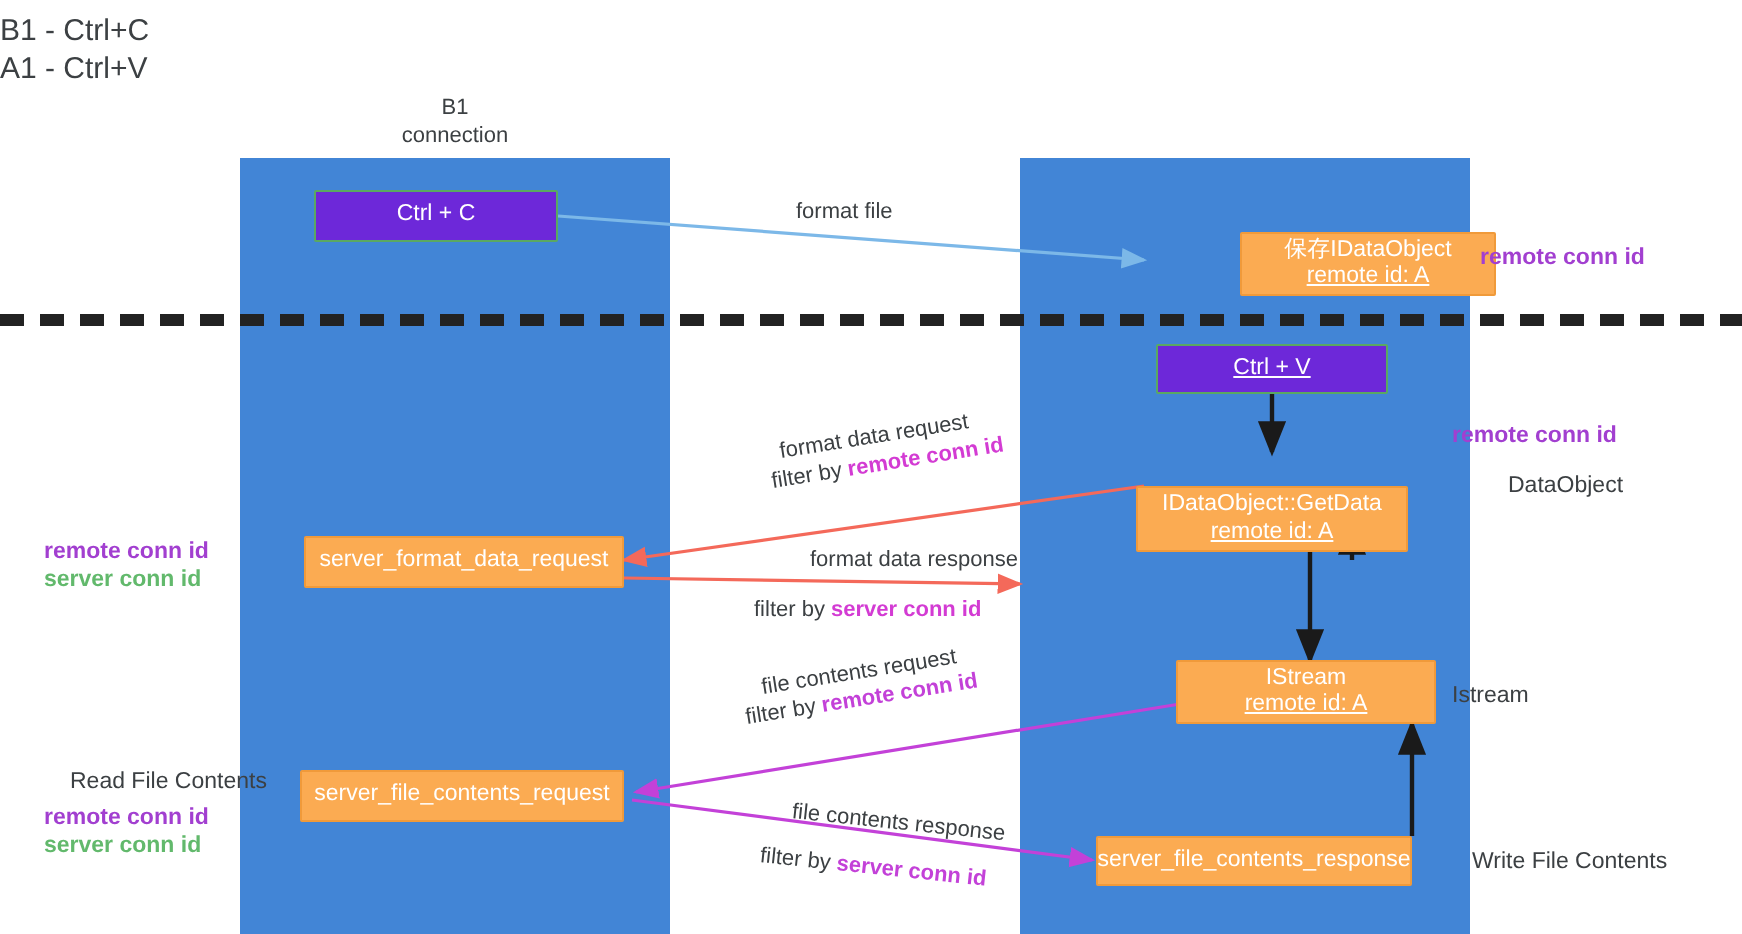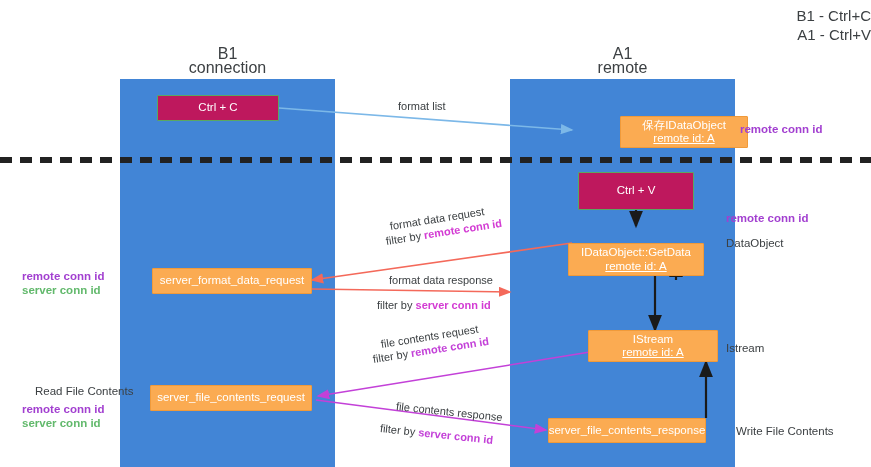--- a/index.html
+++ b/index.html
@@ -12,33 +12,32 @@
     overflow: hidden;
     font-family: "Liberation Sans", sans-serif;
     color: #3c4043;
   }
   #stage { position: absolute; inset: 0; }
 
   .abs { position: absolute; }
 
   
   .title {
-    left: 12px; right: 0; top: 6px;
-    text-align: right;
+    left: 0; right: 0; top: 6px;
+    text-align: left;
     font-size: 15px;
     line-height: 19px;
     color: #3c4043;
     white-space: pre;
-    padding-left: 12px;
   }
 
   
   .lane-head {
     text-align: center;
-    font-size: 16px;
+    font-size: 11px;
     line-height: 14px;
     color: #3c4043;
     white-space: pre;
   }
 
   
   .lane {
     background: #4285d6;
   }
 
@@ -50,21 +49,21 @@
     align-items: center;
     justify-content: center;
     text-align: center;
     color: #ffffff;
     font-size: 11.5px;
     line-height: 13.5px;
     border-radius: 1px;
     padding: 2px 4px;
     white-space: pre-line;
   }
-  .box.green { background: #be185d; border: 1px solid #5aa862; text-align: center; }
+  .box.green { background: #6d28d9; border: 1px solid #5aa862; text-align: center; }
   .box.orange { background: #fbab52; border: 1px solid #f09a3a; }
   .box .l2 { display: block; text-decoration: underline; }
 
   
   .dashsep {
     left: 0; right: 0; top: 157px;
     height: 6px;
     background-image: repeating-linear-gradient(to right,
       #222 0px, #222 12px, transparent 12px, transparent 20px);
   }
@@ -98,22 +97,20 @@
 </head>
 <body>
 
 <div id="stage">
 
   <div class="abs title">B1 - Ctrl+C
 A1 - Ctrl+V</div>
 
   <div class="abs lane-head" style="left:120px; top:47px; width:215px;">B1
 connection</div>
-  <div class="abs lane-head" style="left:510px; top:47px; width:225px;">A1
-remote</div>
 
   <div class="abs lane" style="left:120px; top:79px; width:215px; height:388px;"></div>
   <div class="abs lane" style="left:510px; top:79px; width:225px; height:388px;"></div>
 
   <svg id="wires" viewBox="0 0 871 467">
     <defs>
       <marker id="ah-blue" markerWidth="9" markerHeight="9" refX="7" refY="3.2" orient="auto">
         <path d="M0,0 L8,3.2 L0,6.4 z" fill="#7cb8e8"></path>
       </marker>
       <marker id="ah-red" markerWidth="9" markerHeight="9" refX="7" refY="3.2" orient="auto">
@@ -146,58 +143,58 @@
     <path d="M706,418 L706,362" stroke="#1a1a1a" stroke-width="2.2" fill="none" marker-end="url(#ah-black)"></path>
   </svg>
 
   <div class="abs box green" style="left:157px; top:95px; width:122px; height:26px;">Ctrl + C</div>
 
   <div class="abs box orange" style="left:572px; top:116px; width:128px; height:32px;margin-left:48px;">
     <span>保存IDataObject</span>
     <span class="l2">remote id: A</span>
   </div>
 
-  <div class="abs box green" style="left:578px; top:172px; width:116px; height:38px;">Ctrl + V</div>
+  <div class="abs box green" style="left:578px; top:172px; width:116px; height:25px;text-decoration:underline;">Ctrl + V</div>
 
   <div class="abs box orange" style="left:568px; top:228px; width:136px; height:33px;margin-top:15px;">
     <span>IDataObject::GetData</span>
     <span class="l2">remote id: A</span>
   </div>
 
   <div class="abs box orange" style="left:152px; top:268px; width:160px; height:26px;">server_format_data_request</div>
 
 
   <div class="abs box orange" style="left:588px; top:330px; width:130px; height:32px;">
     <span>IStream</span>
     <span class="l2">remote id: A</span>
   </div>
 
   <div class="abs box orange" style="left:548px; top:418px; width:158px; height:25px;">server_file_contents_response</div>
 
   <div class="abs box orange" style="left:150px; top:385px; width:162px; height:26px;">server_file_contents_request</div>
 
   <div class="abs dashsep"></div>
 
-  <div class="abs flowlabel" style="left:398px; top:99px;">format list</div>
+  <div class="abs flowlabel" style="left:398px; top:99px;">format file</div>
 
   <div class="abs flowlabel rot-up" style="left:390px; top:219px;">format data request</div>
   <div class="abs flowlabel rot-up" style="left:386px; top:234px;"><span>filter by </span><b class="purple">remote conn id</b></div>
 
-  <div class="abs flowlabel" style="left:389px; top:273px;">format data response</div>
+  <div class="abs flowlabel" style="left:405px; top:273px;">format data response</div>
   <div class="abs flowlabel" style="left:377px; top:298px;"><span>filter by </span><b class="purple">server conn id</b></div>
 
   <div class="abs flowlabel rot-up2" style="left:381px; top:337px;">file contents request</div>
   <div class="abs flowlabel rot-up2" style="left:373px; top:352px;"><span>filter by </span><b class="purple2">remote conn id</b></div>
 
   <div class="abs flowlabel rot-dn" style="left:396px; top:399px;">file contents response</div>
   <div class="abs flowlabel rot-dn" style="left:380px; top:421px;"><span>filter by </span><b class="purple2">server conn id</b></div>
 
   <div class="abs sidelabel lbl-purple" style="left:740px; top:122px;">remote conn id</div>
   <div class="abs sidelabel lbl-purple" style="left:726px; top:211px;">remote conn id</div>
-  <div class="abs sidelabel lbl-plain" style="left:726px; top:236px;text-align:right;">DataObject</div>
+  <div class="abs sidelabel lbl-plain" style="left:754px; top:236px;text-align:right;">DataObject</div>
   <div class="abs sidelabel lbl-plain" style="left:726px; top:341px;">Istream</div>
   <div class="abs sidelabel lbl-plain" style="left:736px; top:424px;">Write File Contents</div>
 
   <div class="abs sidelabel lbl-purple" style="left:22px; top:269px;">remote conn id</div>
   <div class="abs sidelabel lbl-green" style="left:22px; top:283px;">server conn id</div>
 
   <div class="abs sidelabel lbl-plain" style="left:24px; top:384px;margin-left:11px;">Read File Contents</div>
   <div class="abs sidelabel lbl-purple" style="left:22px; top:402px;">remote conn id</div>
   <div class="abs sidelabel lbl-green" style="left:22px; top:416px;">server conn id</div>
 

